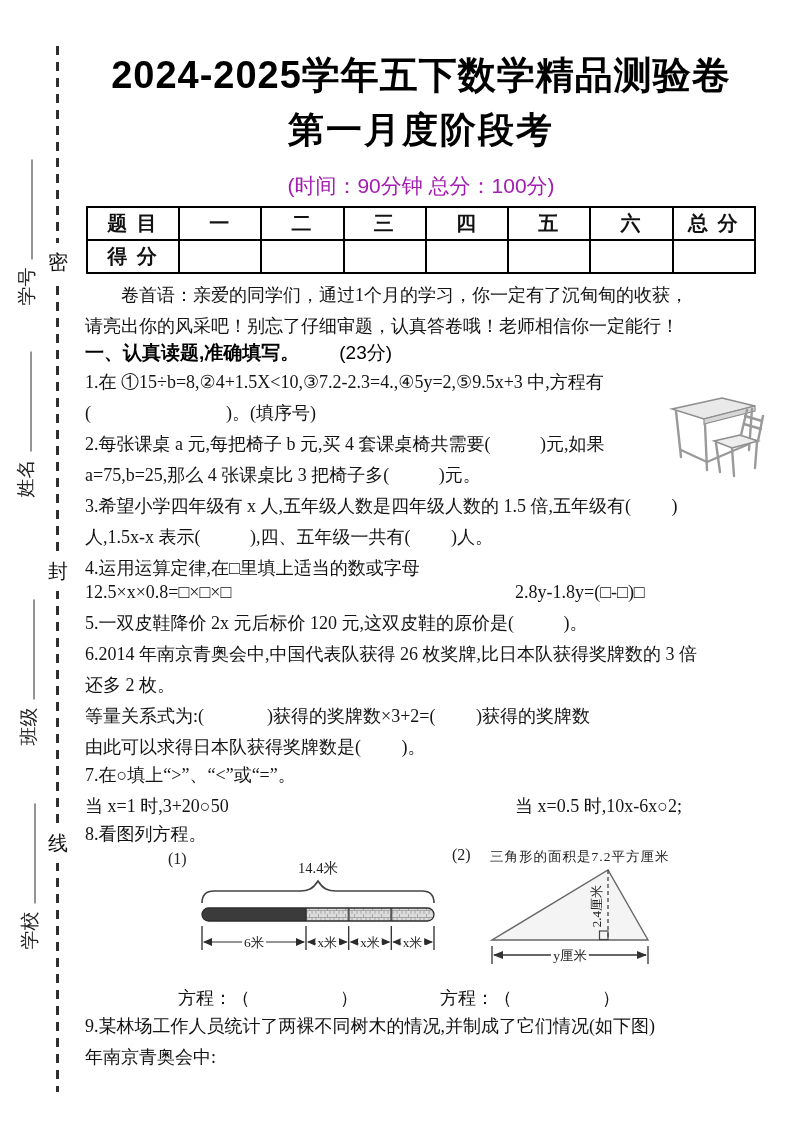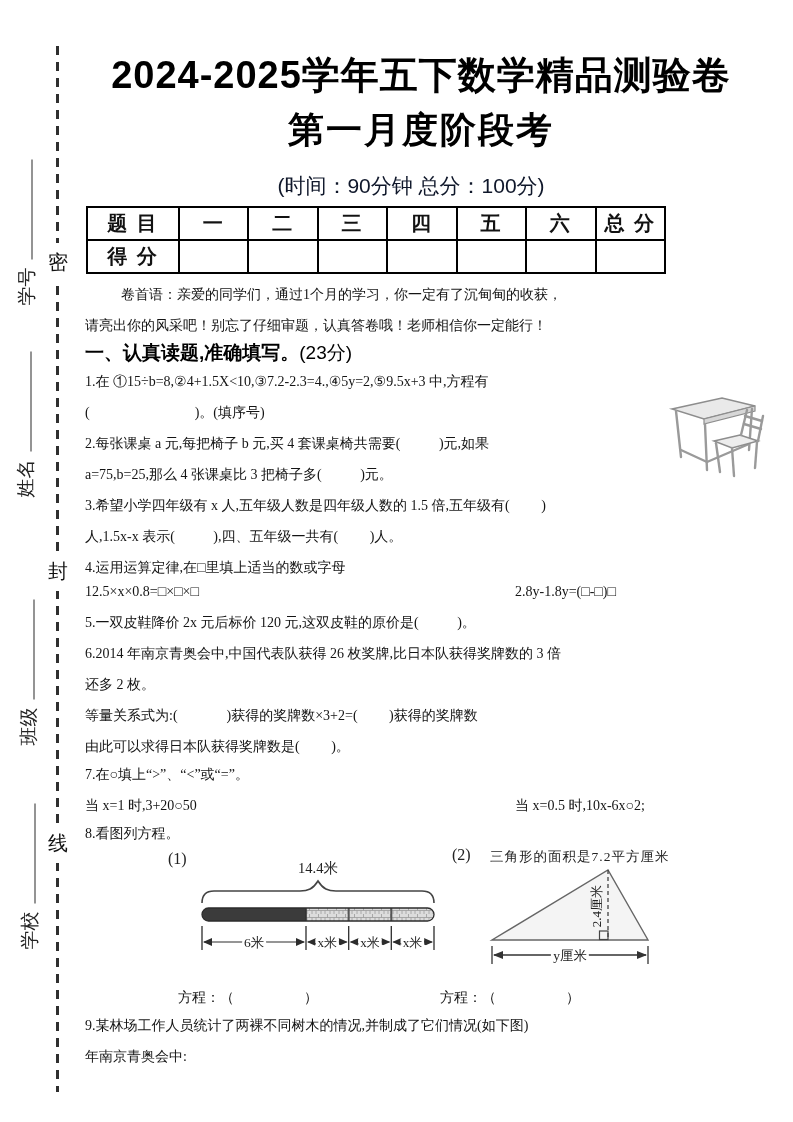--- a/index.html
+++ b/index.html
@@ -25,44 +25,44 @@
     border-bottom:1.6px solid #2a2a2a; vertical-align:baseline;
   }
   
   .title {
     position:absolute; left:85px; width:672px; text-align:center;
     font-family:"Liberation Sans", sans-serif; font-weight:bold; color:#000;
   }
   .title1 { top:50px; font-size:38px; letter-spacing:1px; }
   .title2 { top:106px; font-size:36px; letter-spacing:2px; }
   .subtitle {
-    position:absolute; left:75px; top:172px; width:672px; text-align:center;
-    font-family:"Liberation Sans", sans-serif; font-size:21px; color:#0f172a;
+    position:absolute; left:85px; top:172px; width:672px; text-align:center;
+    font-family:"Liberation Sans", sans-serif; font-size:21px; color:#a21caf;
   }
   
   .score-table {
-    position:absolute; left:86px; top:206px; width:580px;
+    position:absolute; left:86px; top:206px; width:670px;
     border-collapse:collapse; table-layout:fixed;
     font-family:"Liberation Sans", sans-serif;
   }
   .score-table td {
     border:2.2px solid #000; height:31px; text-align:center;
     font-size:20px; font-weight:bold; letter-spacing:2px; padding:0;
   }
   
   .bl {
     position:absolute; left:85px; white-space:pre;
-    font-size:14px; line-height:24px; color:#141414;font-family:Liberation Serif, serif;
+    font-size:18px; line-height:24px; color:#141414;font-family:Liberation Serif, serif;
   }
   .indent { padding-left:36px; }
   .sec {
     font-family:"Liberation Sans", sans-serif; font-weight:bold;
     font-size:19px; color:#000;
   }
-  .sec .score-part { font-weight:normal; }
+  .sec .score-part { font-weight:normal;margin-left:40px; }
   .fig-label { position:absolute; font-size:16px; color:#222; }
   .fig-caption { position:absolute; font-size:13.5px; letter-spacing:1px; color:#222; }
   .footer {
     position:absolute; left:85px; top:1081px; width:672px; text-align:center;
     font-family:"Liberation Sans", sans-serif; font-size:14.5px; letter-spacing:1px; color:#222;
   }
   svg { position:absolute; }
   svg text { font-family:"Liberation Serif", serif; fill:#222; }
   .knockout { paint-order:stroke; stroke:#ffffff; stroke-width:5px; }
 </style>

